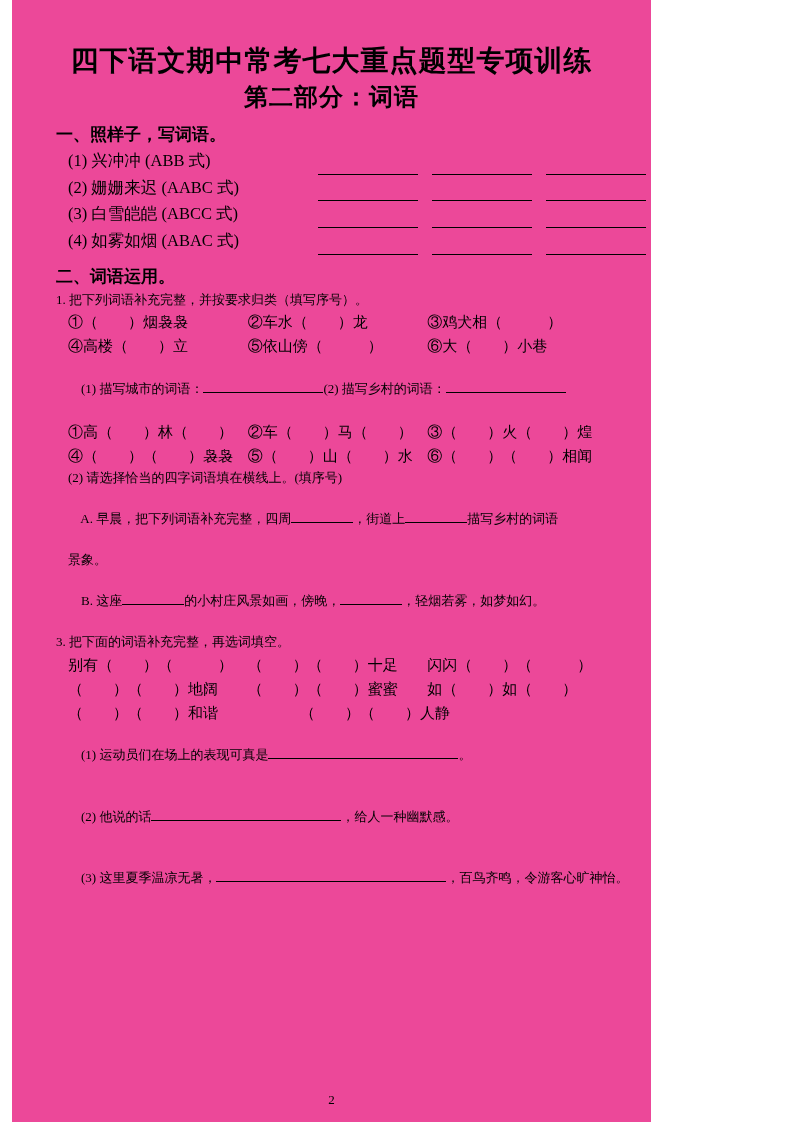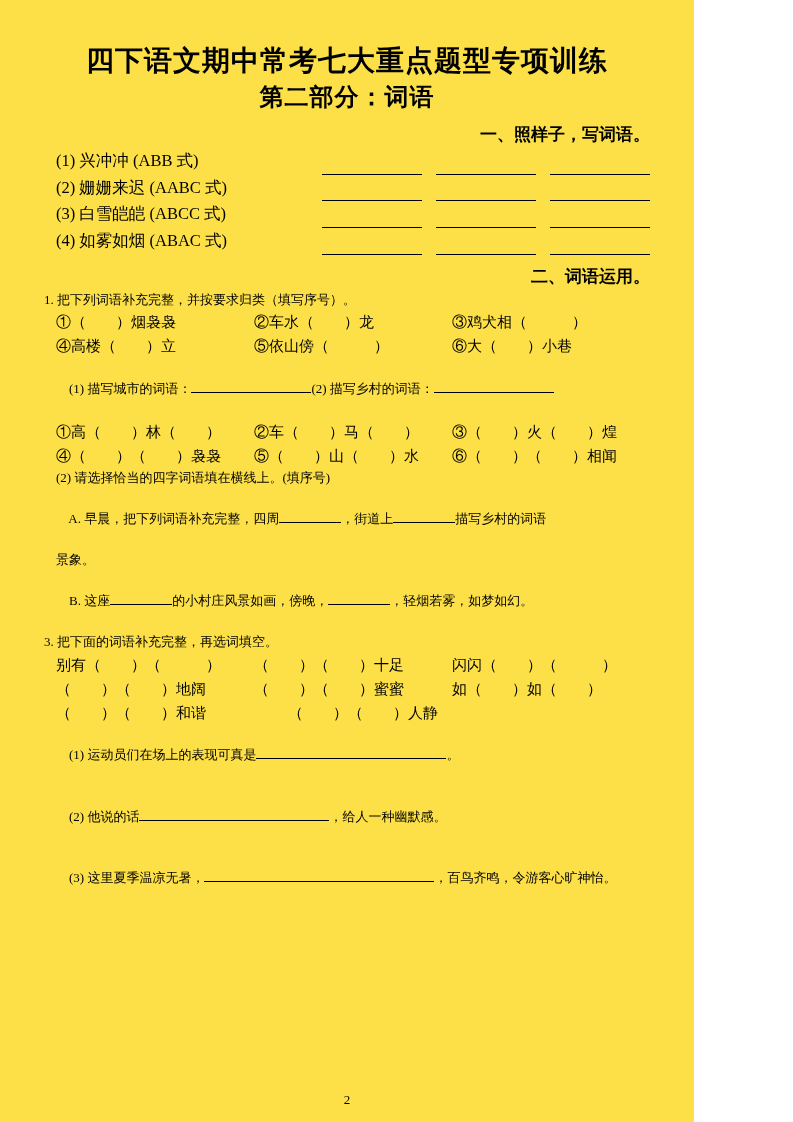--- a/index.html
+++ b/index.html
@@ -6,26 +6,27 @@
     margin: 0;
     padding: 0;
     background: #ffffff;
   }
   body {
     font-family: "Liberation Serif", "DejaVu Serif", serif;
     color: #000000;
   }
   .page {
     position: relative;
-    width: 694px;
+    width: 639px;
     height: 1122px;
     box-sizing: border-box;
     padding: 30px 44px 20px 44px;
-    background: #fde047;
+    background: #ec4899;
     overflow: hidden;
+    margin-left: 12px;
   }
   .title-main {
     text-align: center;
     font-family: "DejaVu Sans", "Liberation Sans", sans-serif;
     font-weight: bold;
     font-size: 28px;
     letter-spacing: 1px;
     line-height: 1.2;
     margin-top: 14px;
   }
@@ -38,21 +39,20 @@
     line-height: 1.3;
     margin-top: 4px;
     margin-bottom: 10px;
   }
   .section-head {
     font-family: "DejaVu Sans", "Liberation Sans", sans-serif;
     font-weight: bold;
     font-size: 17px;
     margin-top: 10px;
     margin-bottom: 2px;
-    text-align: right;
   }
   .line {
     font-size: 13px;
     line-height: 1.58;
     white-space: pre;
   }
   .line.indent {
     padding-left: 12px;
   }
   .ul {

